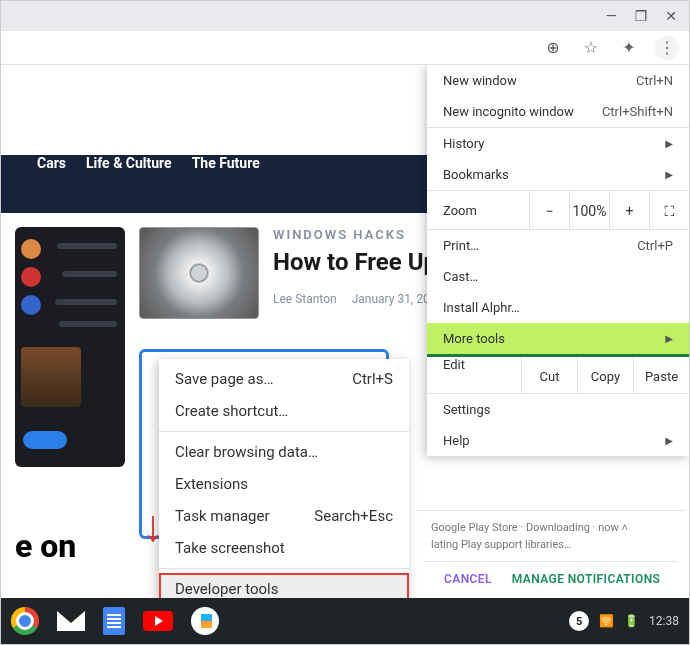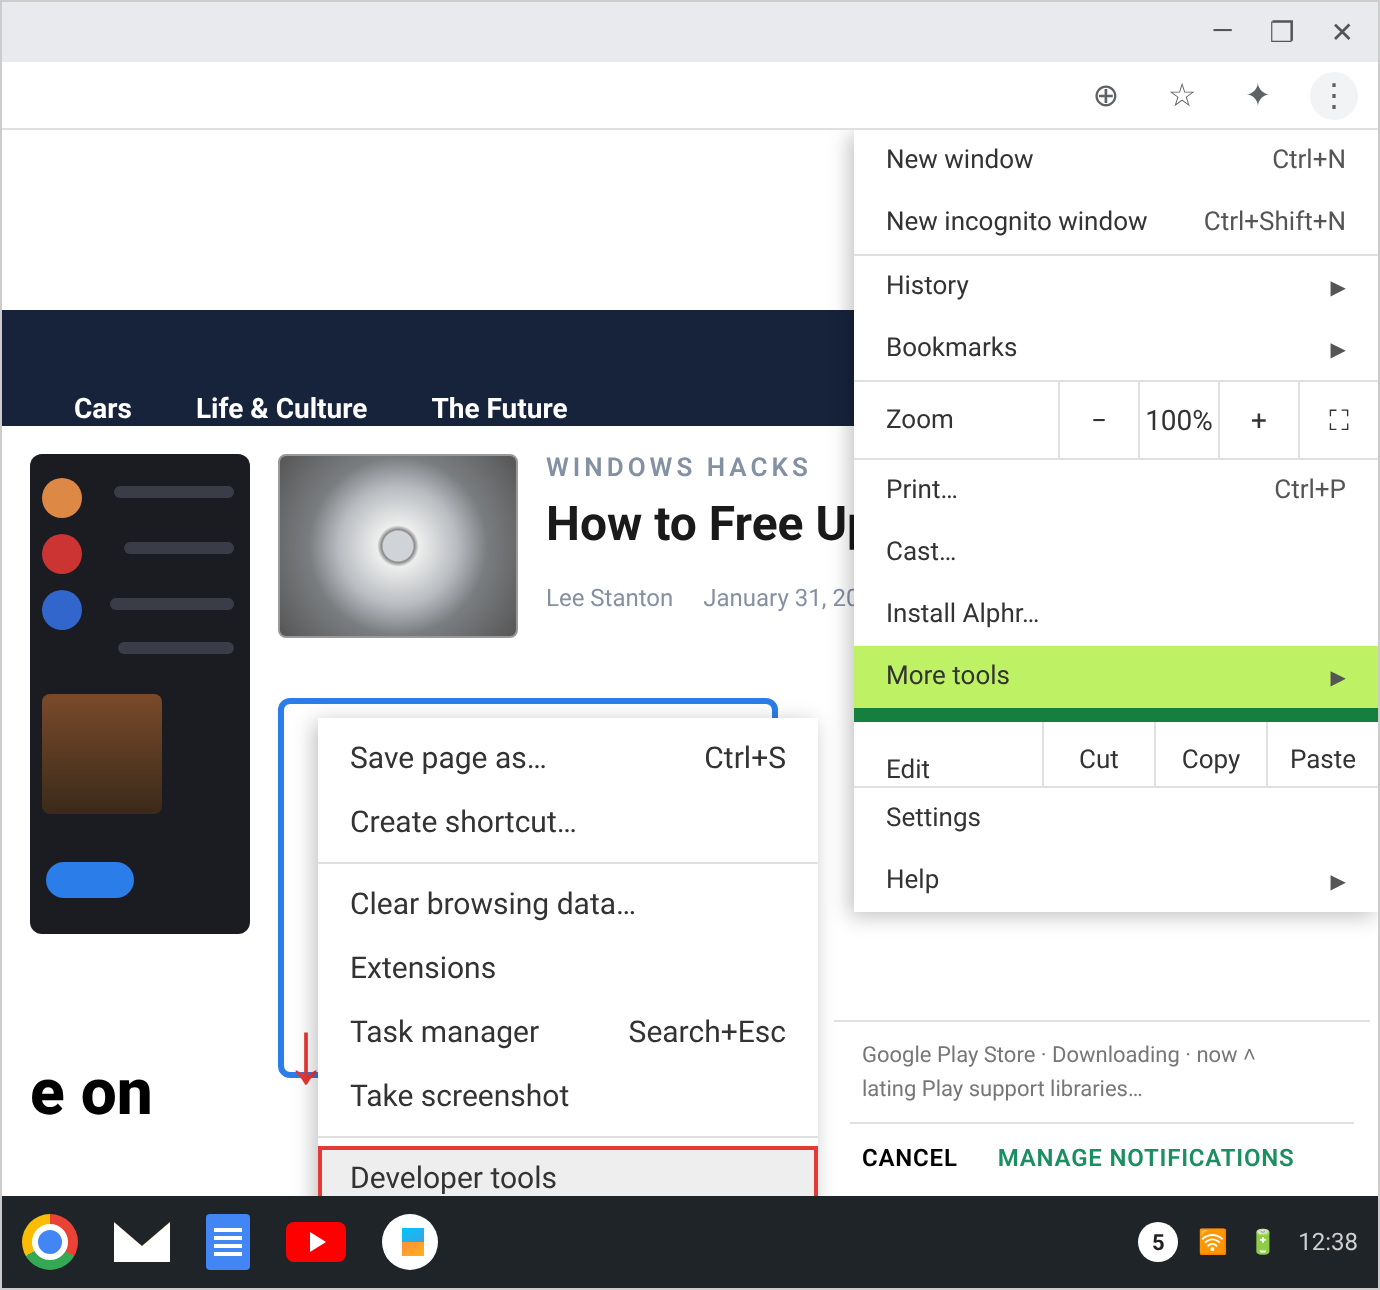--- a/index.html
+++ b/index.html
@@ -7,21 +7,21 @@
 
 .titlebar { height: 30px; background: #e8eaed; display: flex; justify-content: flex-end; align-items: center; padding: 0 12px; gap: 18px; }
 .titlebar span { color: #555; font-size: 14px; }
 
 .toolbar { height: 34px; display: flex; justify-content: flex-end; align-items: center; padding: 0 10px; gap: 14px; border-bottom: 1px solid #e0e0e0; }
 .toolbar .tool { color: #5f6368; font-size: 16px; width: 24px; height: 24px; display: flex; align-items: center; justify-content: center; border-radius: 50%; }
 .toolbar .more { background: #f1f3f4; }
 
 .page { position: absolute; top: 64px; left: 0; right: 0; bottom: 46px; overflow: hidden; }
 
-.navbar { position: absolute; top: 90px; left: 0; right: 0; height: 58px; background: #16233b; display: flex; align-items: flex-end; padding: 0 36px; gap: 32px; }
+.navbar { position: absolute; top: 90px; left: 0; right: 0; height: 58px; background: #16233b; display: flex; align-items: flex-start; padding: 0 36px; gap: 20px; }
 .navbar .item { color: #fff; font-weight: 700; font-size: 14px; }
 
 .article-row { position: absolute; top: 162px; left: 14px; right: 14px; display: flex; gap: 14px; }
 .phone-thumb { width: 110px; height: 240px; background: #1a1c22; border-radius: 6px; overflow: hidden; position: relative; }
 .phone-thumb .dot { width: 20px; height: 20px; background: #c55; border-radius: 50%; position: absolute; }
 .phone-thumb .face { width: 60px; height: 60px; background: linear-gradient(#7a4a2a,#3a2a1a); border-radius: 4px; position: absolute; top: 120px; left: 6px; }
 .phone-thumb .line { position: absolute; right: 8px; height: 6px; background: #3a3d48; border-radius: 3px; }
 .phone-thumb .btn { position: absolute; bottom: 18px; left: 8px; width: 44px; height: 18px; background: #2b7de9; border-radius: 9px; }
 
 .hdd-thumb { width: 120px; height: 92px; background: radial-gradient(circle at 50% 50%, #d0d4d8 10%, #888 11%, #eee 14%, #b8bcc0 40%, #7a7d80 60%, #555 100%); border-radius: 4px; border: 1px solid #999; }
@@ -39,35 +39,35 @@
 .meta2 { position: absolute; top: 500px; left: 270px; color: #8491a3; font-size: 12px; }
 
 .mainmenu { position: absolute; top: 0; right: 0; width: 262px; background: #fff; box-shadow: -2px 2px 10px rgba(0,0,0,0.25); font-size: 13px; color: #333; z-index: 10; }
 .mainmenu .row { display: flex; justify-content: space-between; align-items: center; padding: 8px 16px; min-height: 30px; }
 .mainmenu .row .sc { color: #555; }
 .mainmenu .divider { height: 1px; background: #e0e0e0; }
 .mainmenu .row.highlight { background: #bef264; }
 .zoom-row { display: flex; align-items: center; border-top: 1px solid #e0e0e0; border-bottom: 1px solid #e0e0e0; height: 40px; }
 .zoom-row .lbl { flex: 1; padding-left: 16px; }
 .zoom-row .zb { width: 40px; text-align: center; border-left: 1px solid #e0e0e0; height: 100%; line-height: 40px; font-size: 14px; }
-.edit-row { display: flex; align-items: flex-end; border-top: 7px solid #15803d; border-bottom: 1px solid #e0e0e0; height: 40px; }
+.edit-row { display: flex; align-items: flex-start; border-top: 3px solid #15803d; border-bottom: 1px solid #e0e0e0; height: 40px; }
 .edit-row .lbl { flex: 1; padding-left: 16px; }
 .edit-row .eb { width: 56px; text-align: center; border-left: 1px solid #e0e0e0; height: 100%; line-height: 40px; }
 .chev { color: #555; font-size: 10px; }
 
 .submenu { position: absolute; top: 294px; left: 158px; width: 250px; background: #fff; box-shadow: -2px 2px 10px rgba(0,0,0,0.25); font-size: 15px; color: #333; z-index: 9; padding: 4px 0; }
 .submenu .row { display: flex; justify-content: space-between; padding: 7px 16px; }
 .submenu .divider { height: 1px; background: #e0e0e0; margin: 4px 0; }
 .submenu .row.sel { background: #eee; outline: 2px solid #e53935; outline-offset: -2px; flex-direction: column; }
 
 .notif { position: absolute; right: 4px; bottom: 0; width: 268px; background: #fff; border-top: 1px solid #e0e0e0; padding: 8px 8px; z-index: 8; font-size: 11px; color: #777; }
 .notif .line1 { padding: 2px 6px; }
 .notif .line2 { padding: 2px 6px 10px 6px; border-bottom: 1px solid #e0e0e0; }
 .notif .btns { display: flex; gap: 20px; padding: 10px 6px 4px; font-size: 12px; font-weight: 600; letter-spacing: 0.4px; }
-.notif .cancel { color: #000000; }
+.notif .cancel { color: #8b5cf6; margin-left: 13px; }
 .notif .manage { color: #1a8f5f; }
 
 .taskbar { position: absolute; bottom: 0; left: 0; right: 0; height: 46px; background: #1f2428; display: flex; align-items: center; padding: 0 10px; justify-content: space-between; }
 .taskbar .apps { display: flex; gap: 18px; align-items: center; }
 .taskbar .tray { display: flex; gap: 10px; align-items: center; color: #d0d0d0; font-size: 12px; }
 .circ { width: 28px; height: 28px; border-radius: 50%; display: flex; align-items: center; justify-content: center; }
 .chrome-ic { background: conic-gradient(#ea4335 0 120deg,#34a853 120deg 240deg,#fbbc04 240deg 360deg); position: relative; }
 .chrome-ic::after { content: ""; position: absolute; width: 12px; height: 12px; background: #4285f4; border: 3px solid #fff; border-radius: 50%; }
 .gmail-ic { width: 28px; height: 20px; background: #fff; position: relative; clip-path: polygon(0 0,50% 60%,100% 0,100% 100%,0 100%); }
 .gmail-ic::before { content: ""; position: absolute; inset: 0; background: linear-gradient(135deg,#ea4335 50%,#fbbc04 50%); clip-path: polygon(0 0,50% 60%,100% 0,85% 0,50% 42%,15% 0); }

